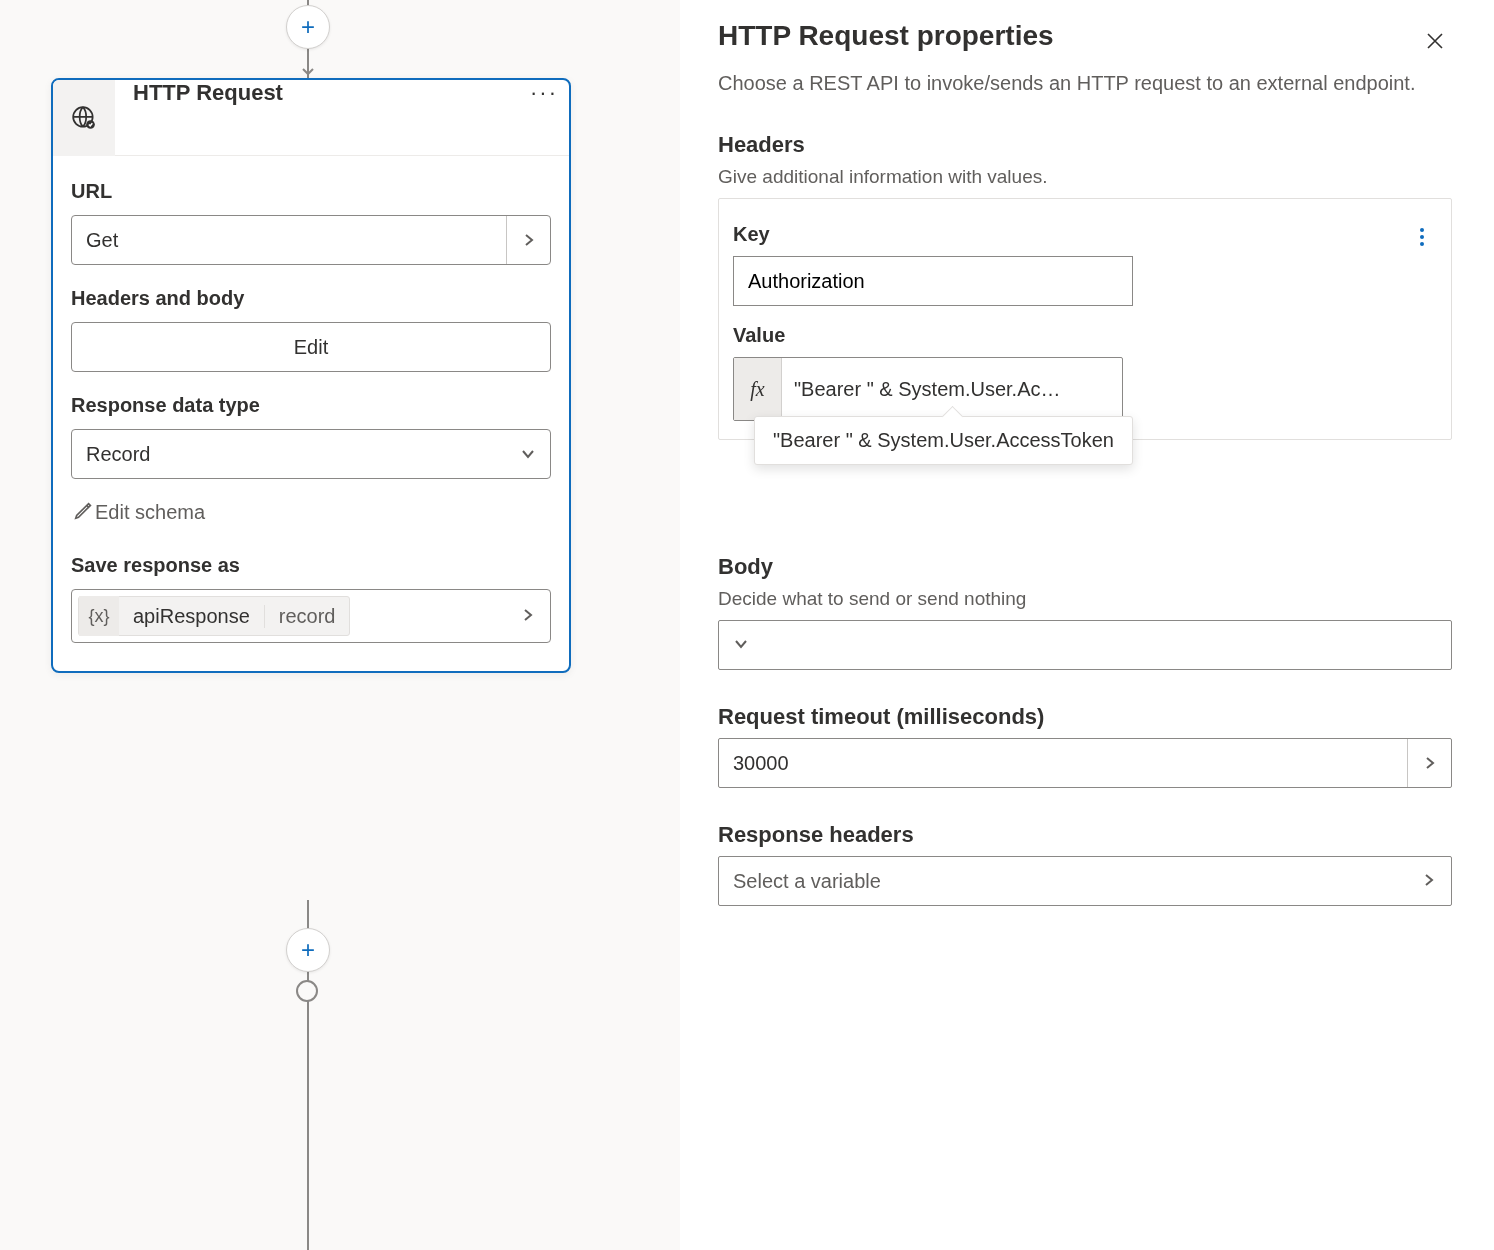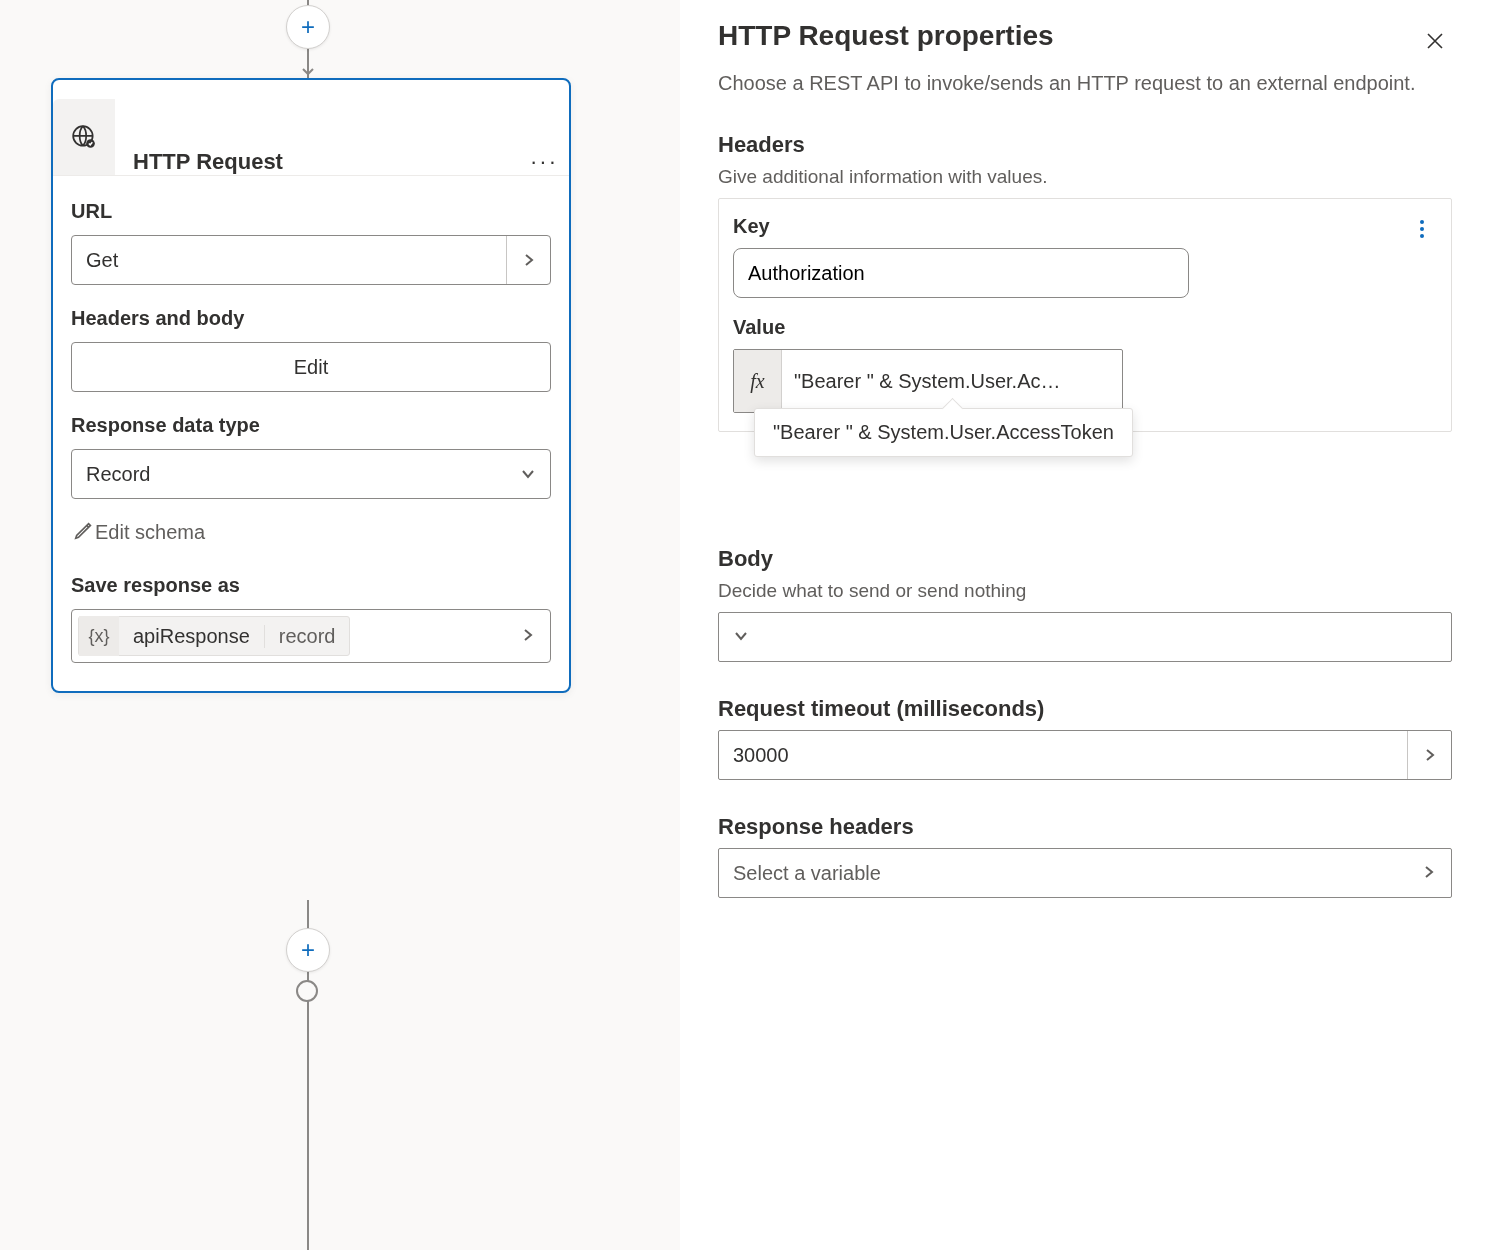--- a/index.html
+++ b/index.html
@@ -69,23 +69,23 @@
     left: 51px;
     top: 78px;
     width: 520px;
     background: #fff;
     border: 2px solid #0f6cbd;
     border-radius: 8px;
     box-shadow: 0 2px 8px rgba(0,0,0,0.06);
   }
   .card-header {
     display: flex;
-    align-items: flex-end;
+    align-items: flex-start;
     border-bottom: 1px solid #edebe9;
-    height: 96px;
+    height: 76px;
   }
   .card-icon-box {
     width: 62px; height: 76px;
     background: #f3f2f1;
     border-top-left-radius: 6px;
     display: flex;
     align-items: center;
     justify-content: center;
   }
   .card-title {
@@ -250,37 +250,38 @@
     margin-bottom: 26px;
   }
   .kv-label {
     font-size: 20px;
     font-weight: 600;
     margin: 6px 0 10px 0;
   }
   .kv-row {
     display: flex;
     align-items: center;
+    margin-top: 8px;
   }
   .kv-menu {
     width: 30px;
     display: flex;
     flex-direction: column;
     align-items: center;
     gap: 3px;
     cursor: pointer;
     color: #0f6cbd;
   }
   .kv-menu span { width: 4px; height: 4px; background:#0f6cbd; border-radius:50%; }
 
   .text-input {
     border: 1px solid #8a8886;
-    border-radius: 8px;
+    border-radius: 0;
     height: 50px;
-    width: 456px;
+    width: 400px;
     padding: 0 14px;
     font-size: 20px;
     background: #fff;
   }
 
   .fx-input {
     border: 1px solid #8a8886;
     border-radius: 2px;
     height: 64px;
     width: 390px;

